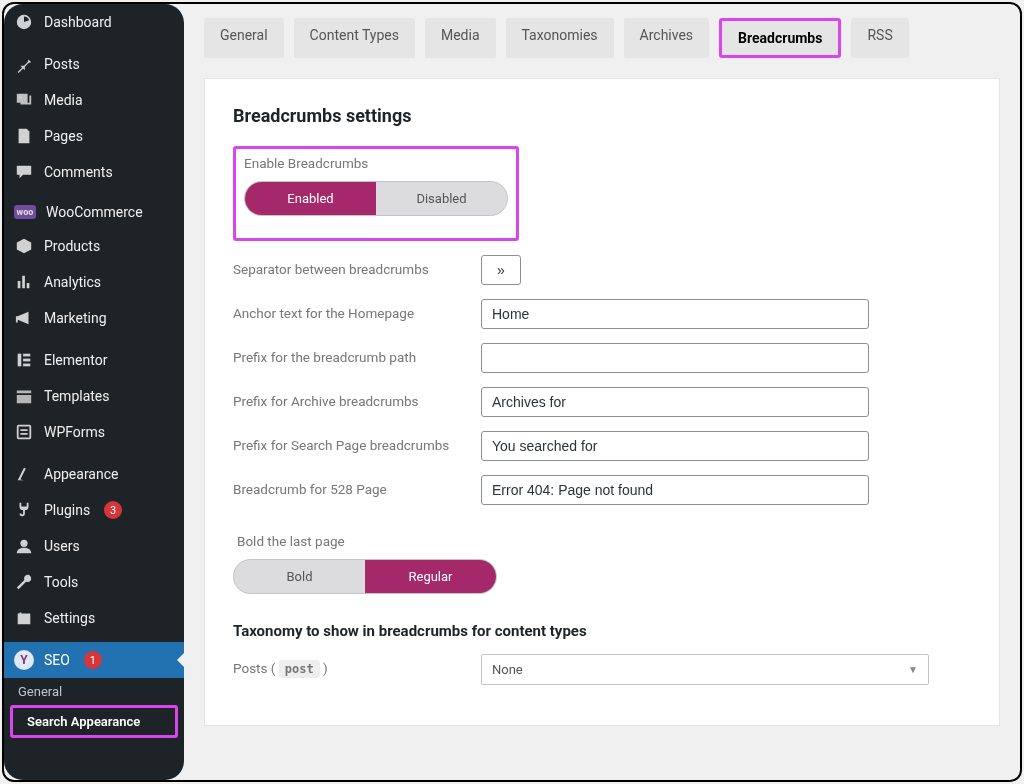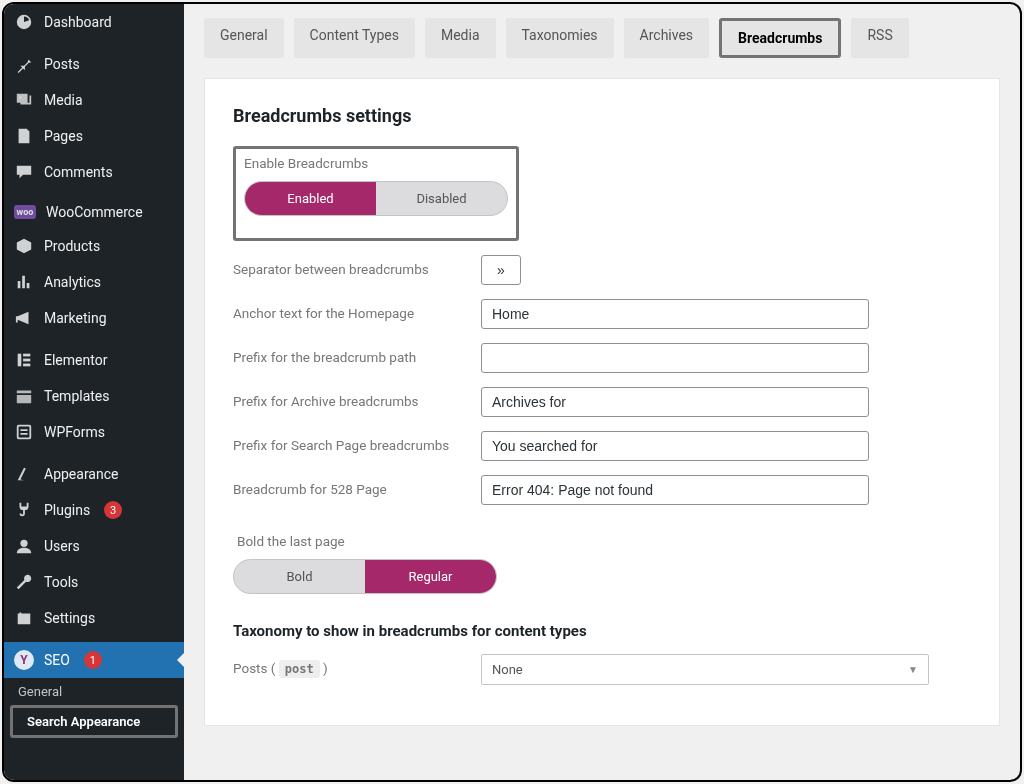--- a/index.html
+++ b/index.html
@@ -1,19 +1,19 @@
 <!DOCTYPE html>
 <html><head>
 <meta charset="utf-8">
 <style>
 * { box-sizing: border-box; margin: 0; padding: 0; }
 body { font-family: -apple-system, BlinkMacSystemFont, "Segoe UI", Roboto, sans-serif; background: #f0f0f1; font-size: 13px; color: #3c434a; }
 .frame { border: 2px solid #000; border-radius: 12px; width: 1020px; height: 780px; margin: 2px auto; overflow: hidden; position: relative; background: #f0f0f1; }
 .layout { display: flex; width: 100%; height: 100%; }
-.sidebar { width: 180px; background: #1d2327; color: #f0f0f1; flex-shrink: 0; overflow-y: auto; font-size: 14px; }
+.sidebar { width: 180px; background: #1d2327; color: #f0f0f1; flex-shrink: 0; overflow-y: auto; font-size: 14px; border-radius: 19px; }
 .sb-item { display: flex; align-items: center; padding: 8px 10px; gap: 10px; cursor: pointer; color: #f0f0f1; }
 .sb-item.active { background: #2271b1; color: #fff; position: relative; }
 .sb-item.active::after { content: ""; position: absolute; right: -1px; top: 50%; transform: translateY(-50%); border: 8px solid transparent; border-right-color: #f0f0f1; }
 .sb-sep { height: 6px; }
 .sb-ico { width: 20px; height: 20px; display: inline-flex; align-items: center; justify-content: center; font-size: 16px; opacity: 0.85; }
 .sb-sub { padding: 6px 12px 6px 14px; font-size: 13px; color: #c3c4c7; cursor: pointer; background: #1d2327; }
 .sb-sub.cur { color: #fff; font-weight: 600; }
 .badge { display: inline-flex; align-items: center; justify-content: center; min-width: 18px; height: 18px; background: #d63638; color: #fff; border-radius: 9px; font-size: 11px; margin-left: 4px; padding: 0 5px; }
 .main { flex: 1; overflow-y: auto; padding: 0 20px 20px; }
 .tabs { display: flex; gap: 10px; padding: 14px 0 6px; flex-wrap: wrap; }
@@ -27,21 +27,21 @@
 .toggle > div { flex: 1; text-align: center; padding: 9px 0; font-size: 13px; cursor: pointer; }
 .toggle .on { background: #a4286a; color: #fff; }
 .toggle .off { color: #555; }
 .row { display: flex; align-items: flex-start; gap: 28px; margin: 14px 0; }
 .row-label { width: 220px; font-size: 13.5px; color: #777; padding-top: 6px; }
 .row input, .row .inp { border: 1px solid #8c8f94; border-radius: 3px; padding: 6px 10px; font-size: 14px; color: #2c3338; background: #fff; }
 .inp-narrow { width: 40px; text-align: center; }
 .inp-wide { width: 388px; }
 .select { border: 1px solid #c3c4c7; border-radius: 2px; padding: 7px 10px; width: 448px; background: #fff; display: flex; justify-content: space-between; align-items: center; color: #555; cursor: pointer; }
 .code { background: #eee; border-radius: 3px; padding: 2px 6px; font-family: monospace; font-size: 12px; font-weight: bold; }
-.hl-red { border: 3px solid #737373; border-radius: 3px; }
+.hl-red { border: 3px solid #d946ef; border-radius: 3px; }
 .hl-tab { padding: 0; }
 .hl-tab .tab { margin: 0; }
 .hl-block { padding: 6px 8px 10px; display: inline-block; }
 .hl-sub { padding: 0; }
 .hl-sub .sb-sub { margin: 0; }
 .svg-ico { width: 18px; height: 18px; fill: currentColor; }
 </style>
 </head>
 <body>
 

